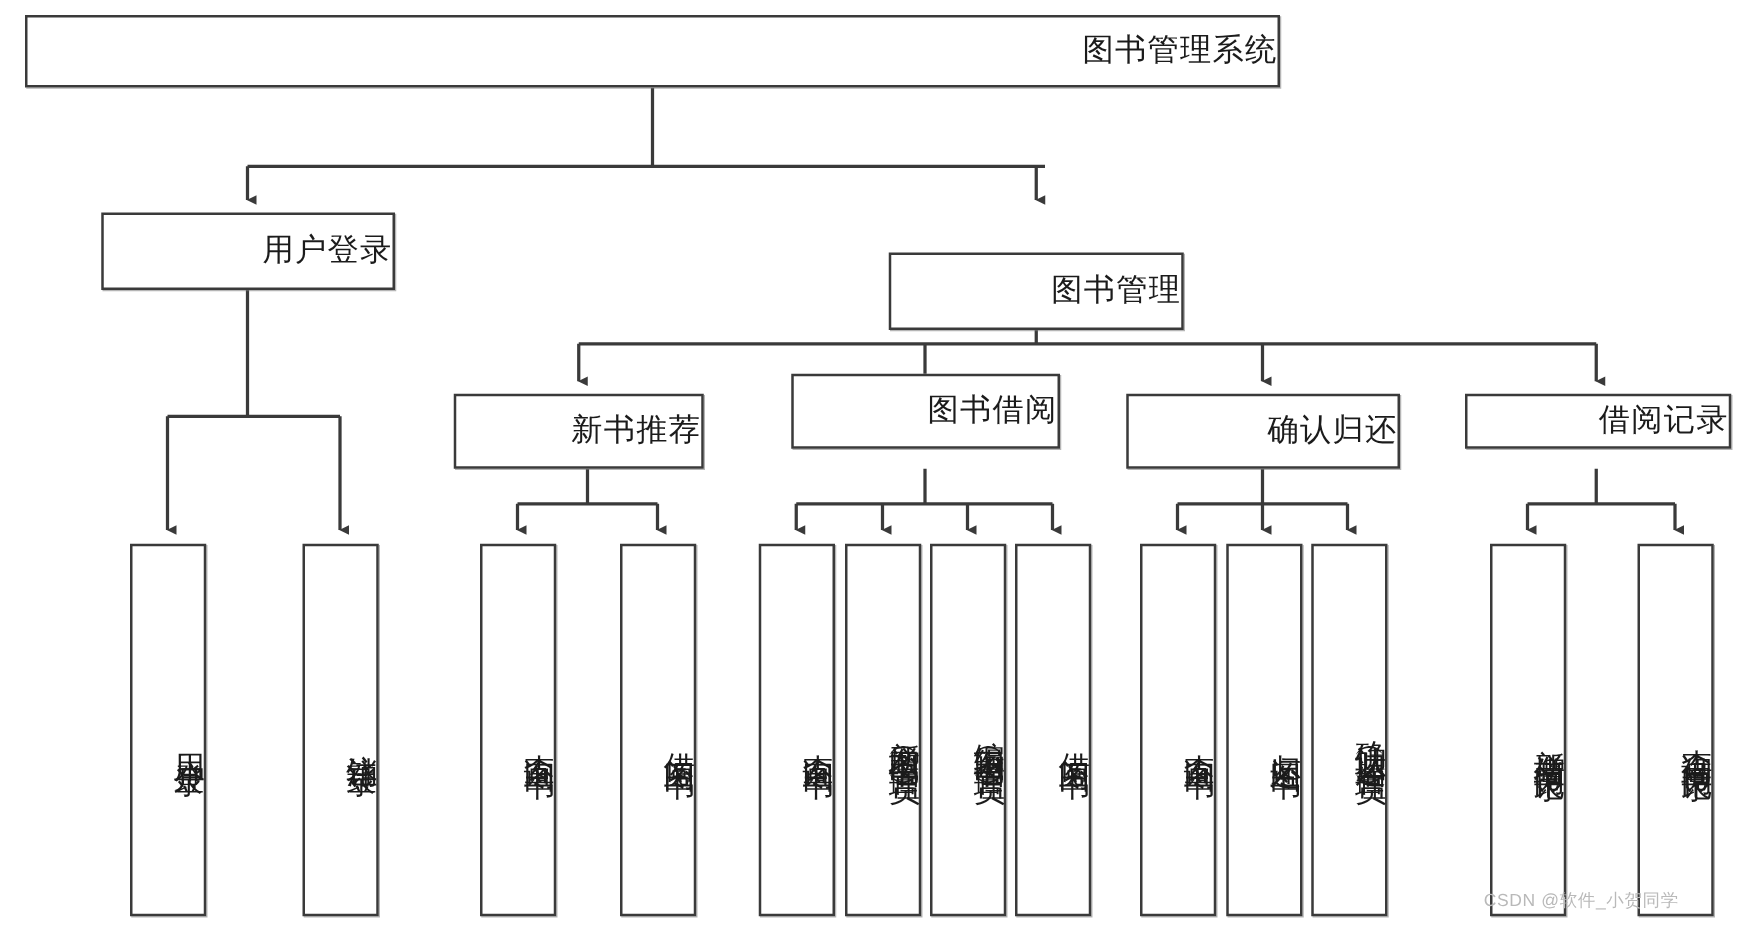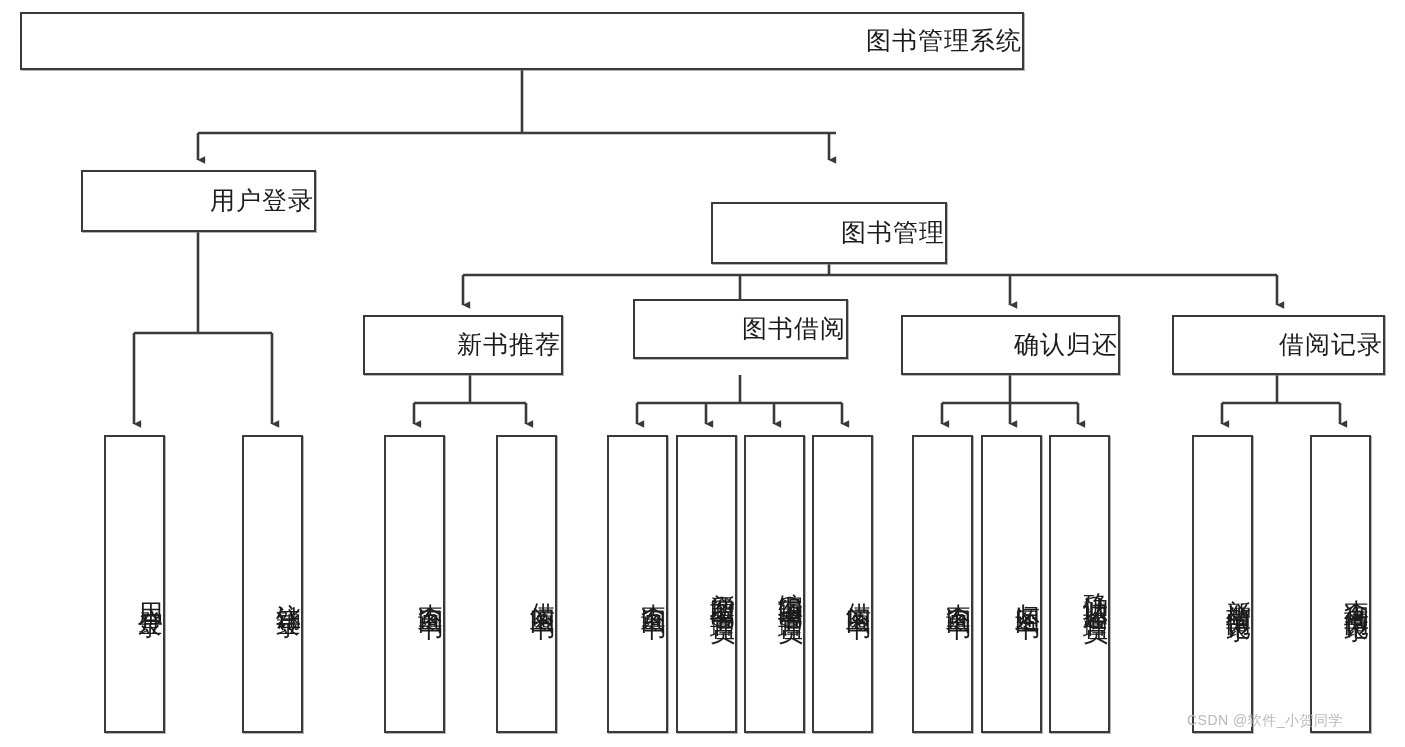--- a/index.html
+++ b/index.html
@@ -128,21 +128,21 @@
 
   <div class="node node-h" style="left:363px;top:315px;width:200px;height:60px;">
     <span>新书推荐</span>
   </div>
   <div class="node node-h" style="left:633px;top:299px;width:215px;height:60px;">
     <span>图书借阅</span>
   </div>
   <div class="node node-h" style="left:901px;top:315px;width:219px;height:60px;">
     <span>确认归还</span>
   </div>
-  <div class="node node-h" style="left:1172px;top:315px;width:213px;height:60px;">
+  <div class="node node-h" style="left:1172px;top:315px;width:213px;height:44px;">
     <span>借阅记录</span>
   </div>
 
   <div class="node node-v" style="left:104px;top:435px;width:61px;height:298px;">
     <span>用户登录</span>
   </div>
   <div class="node node-v" style="left:242px;top:435px;width:61px;height:298px;">
     <span>注销登录</span>
   </div>
 

